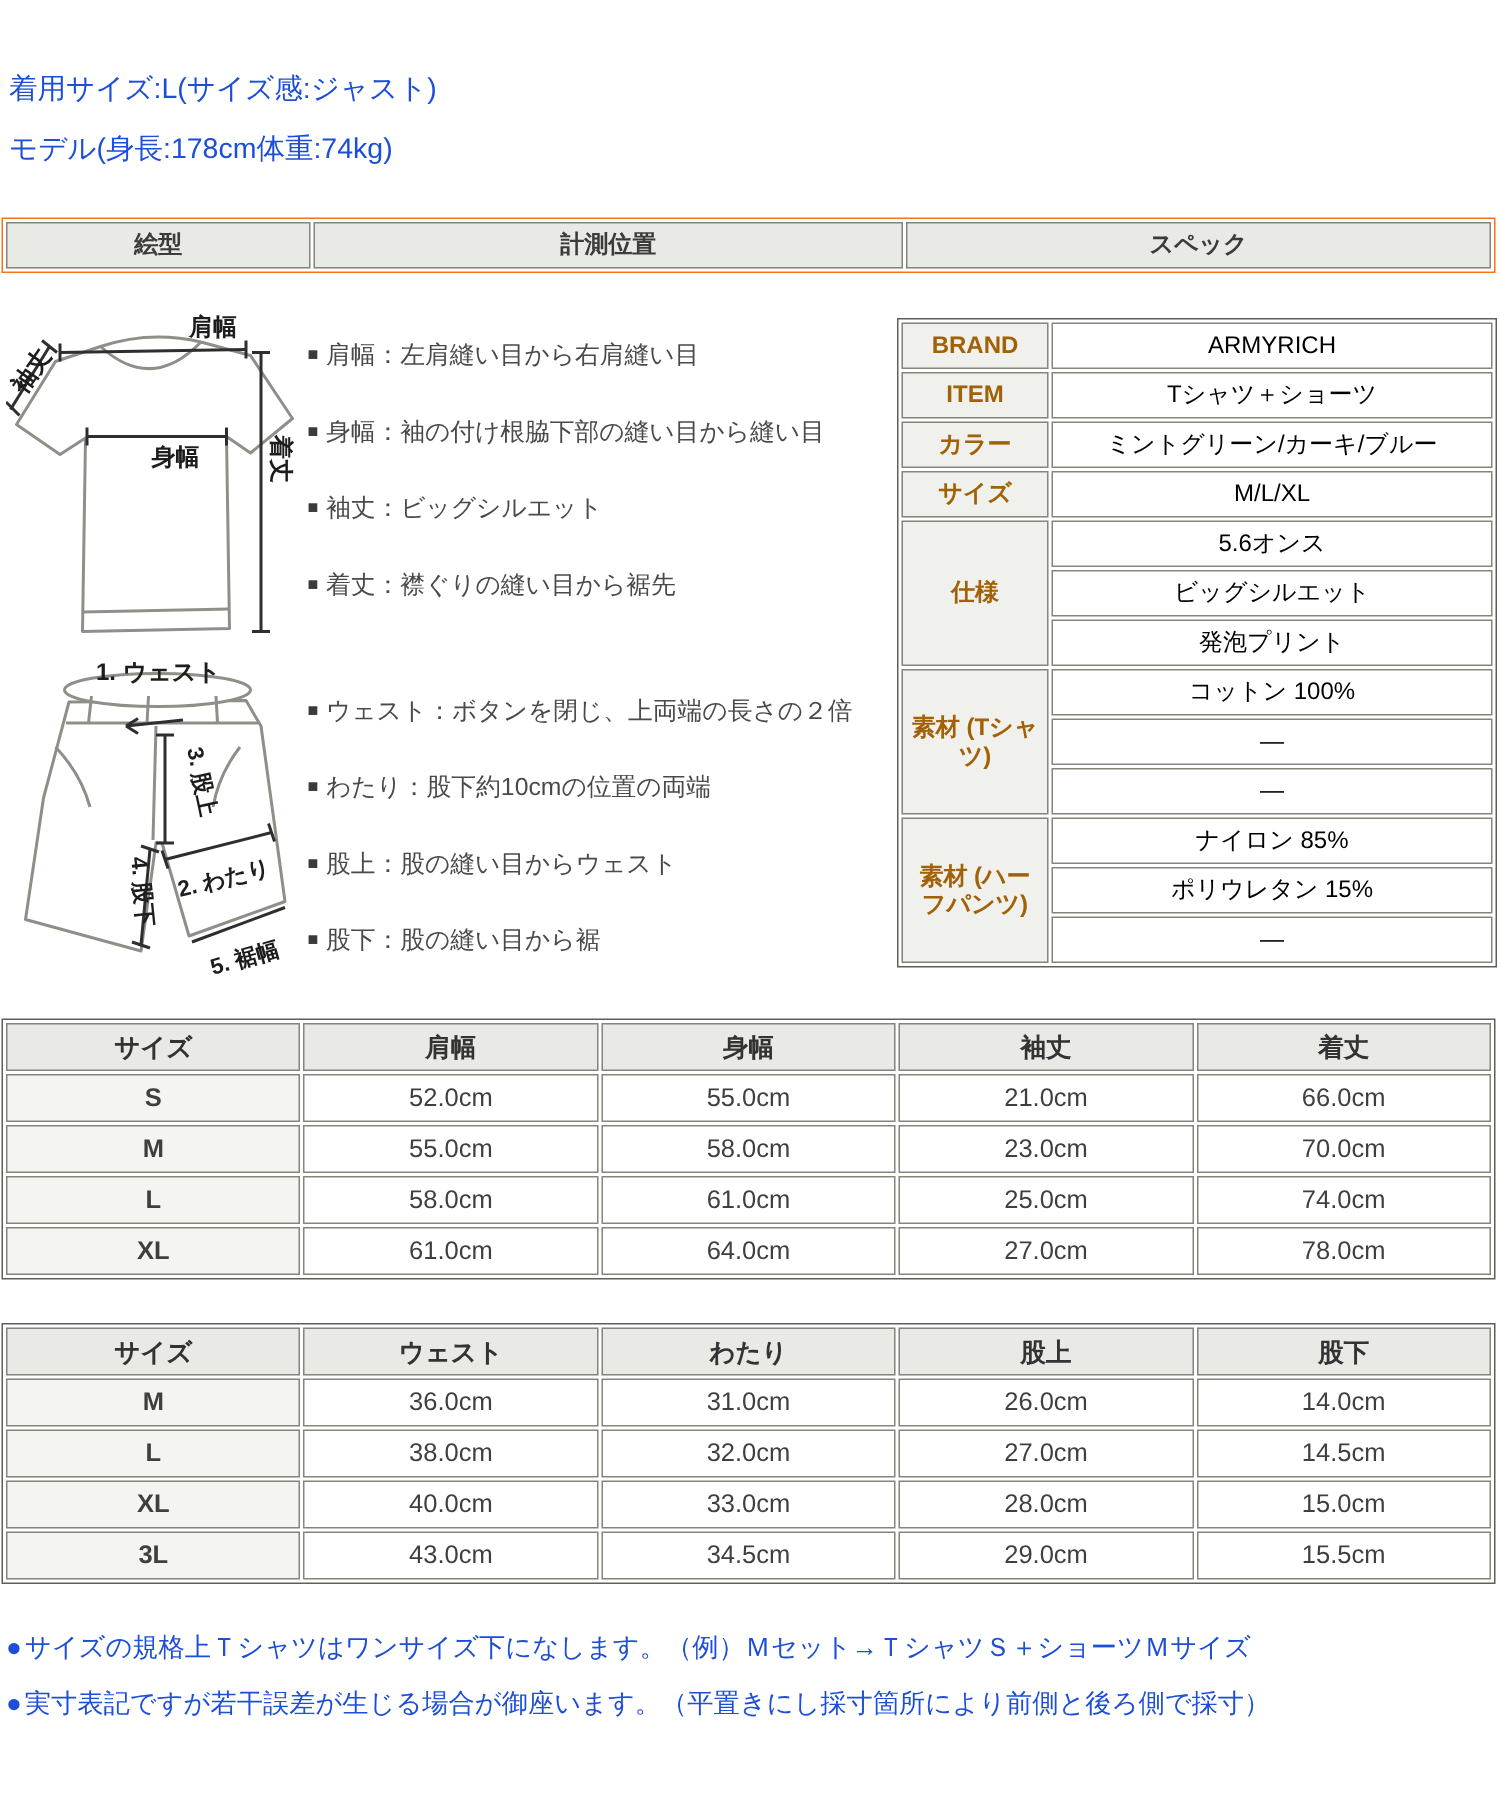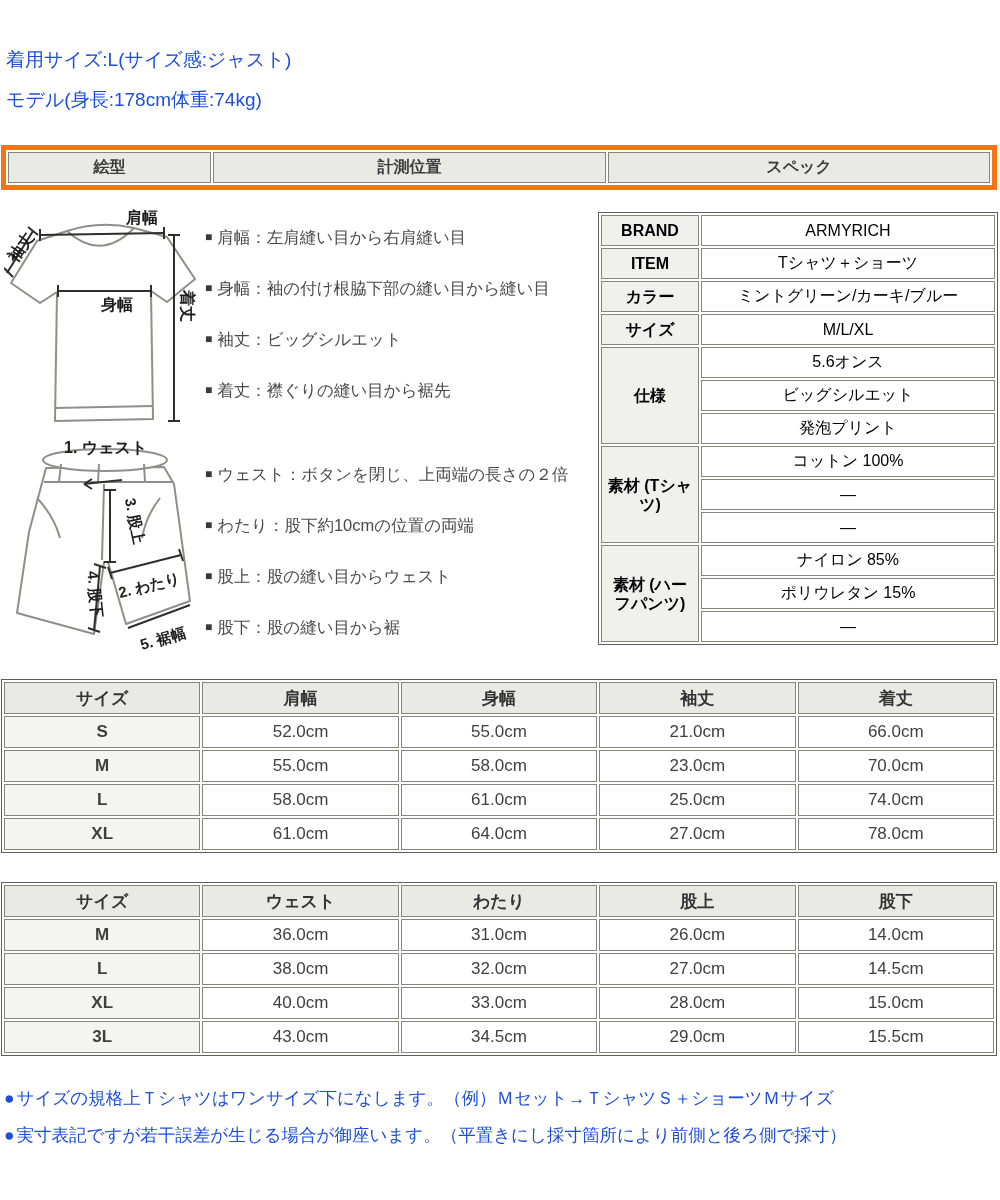--- a/index.html
+++ b/index.html
@@ -7,37 +7,37 @@
     width:1000px;height:1200px;position:relative;background:#ffffff;
     font-family:"Liberation Sans","DejaVu Sans",sans-serif;color:#3c3c3c;
     -webkit-font-smoothing:antialiased;
   }
   .abs{position:absolute;}
 
   
   .top-info{left:6px;top:40px;font-size:19px;line-height:40px;color:#1d4ed8;}
 
   
-  table.strip{left:1px;top:145px;width:996px;border-collapse:separate;border-spacing:2px;border:5px solid #f97316;}
+  table.strip{left:1px;top:145px;width:996px;border-collapse:separate;border-spacing:2px;border:1px solid #f97316;}
   table.strip td{border:1px solid #85857c;background:#e9e9e6;font-weight:bold;font-size:16px;
     text-align:center;height:27px;color:#3c3c3c;}
   table.strip td.c1{width:199px;}
   table.strip td.c2{width:389px;margin-left:12px;}
 
   
   .notes{left:205px;width:392px;font-size:16.5px;color:#4a4a4a;}
   .notes .line{height:37px;line-height:22px;white-space:nowrap;margin-top:14px;}
   .notes .sq{font-size:12px;color:#3a3a3a;margin-right:5px;position:relative;top:-2px;}
   .notes-tee{top:212px;}
   .notes-shorts{top:449px;}
 
   
   table.spec{left:598px;top:212px;width:400px;border-collapse:separate;border-spacing:2px;border:1px solid #5f5f57;}
   table.spec td{border:1px solid #85857c;font-size:16px;height:29px;text-align:center;padding:0 4px;color:#000000;}
-  table.spec td.lbl{background:#f0f0ed;font-weight:bold;width:88px;color:#000000;line-height:19px;}
+  table.spec td.lbl{background:#f0f0ed;font-weight:bold;width:88px;color:#a16207;line-height:19px;}
   table.spec td.val{background:#ffffff;}
 
   
   table.sizes{left:1px;width:996px;border-collapse:separate;border-spacing:2px;border:1px solid #5f5f57;table-layout:fixed;}
   table.sizes th,table.sizes td{border:1px solid #85857c;font-size:17px;height:28px;text-align:center;font-weight:normal;color:#3f3f3f;}
   table.sizes th{background:#e9e9e6;font-weight:bold;color:#333;}
   table.sizes td.lbl{background:#f4f4f1;font-weight:bold;}
   .t1{top:679px;} .t2{top:882px;}
 
   

